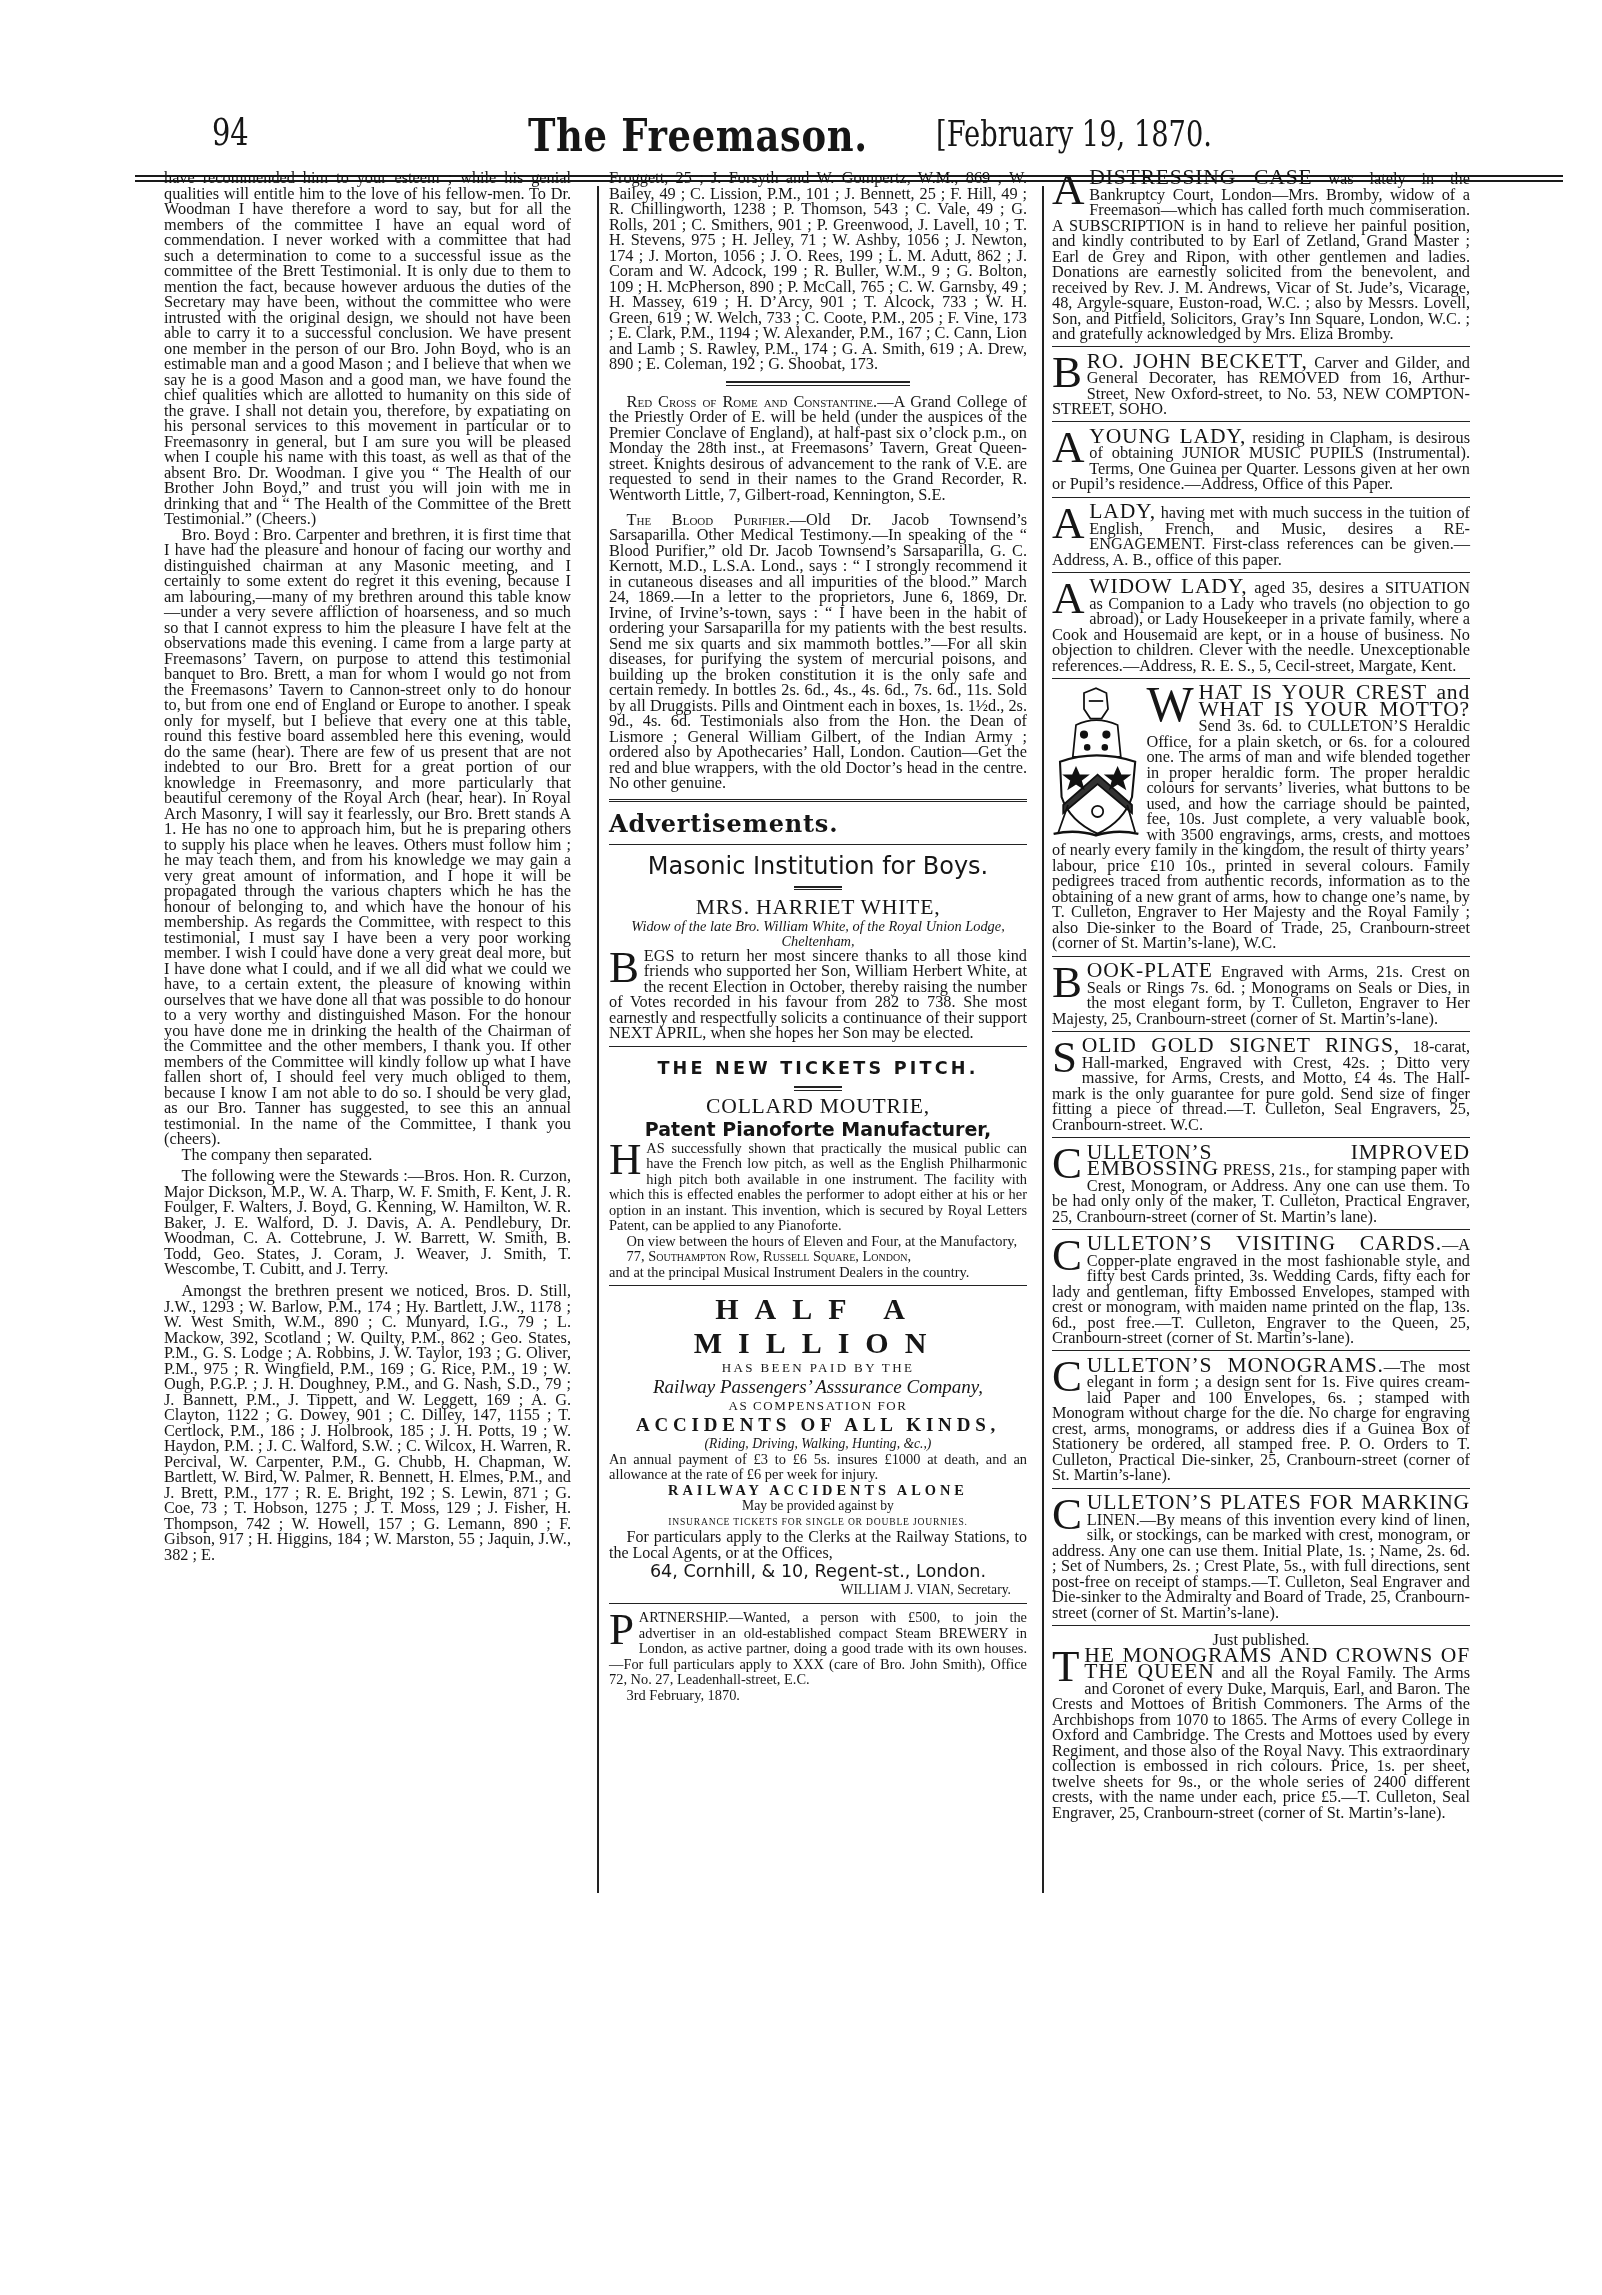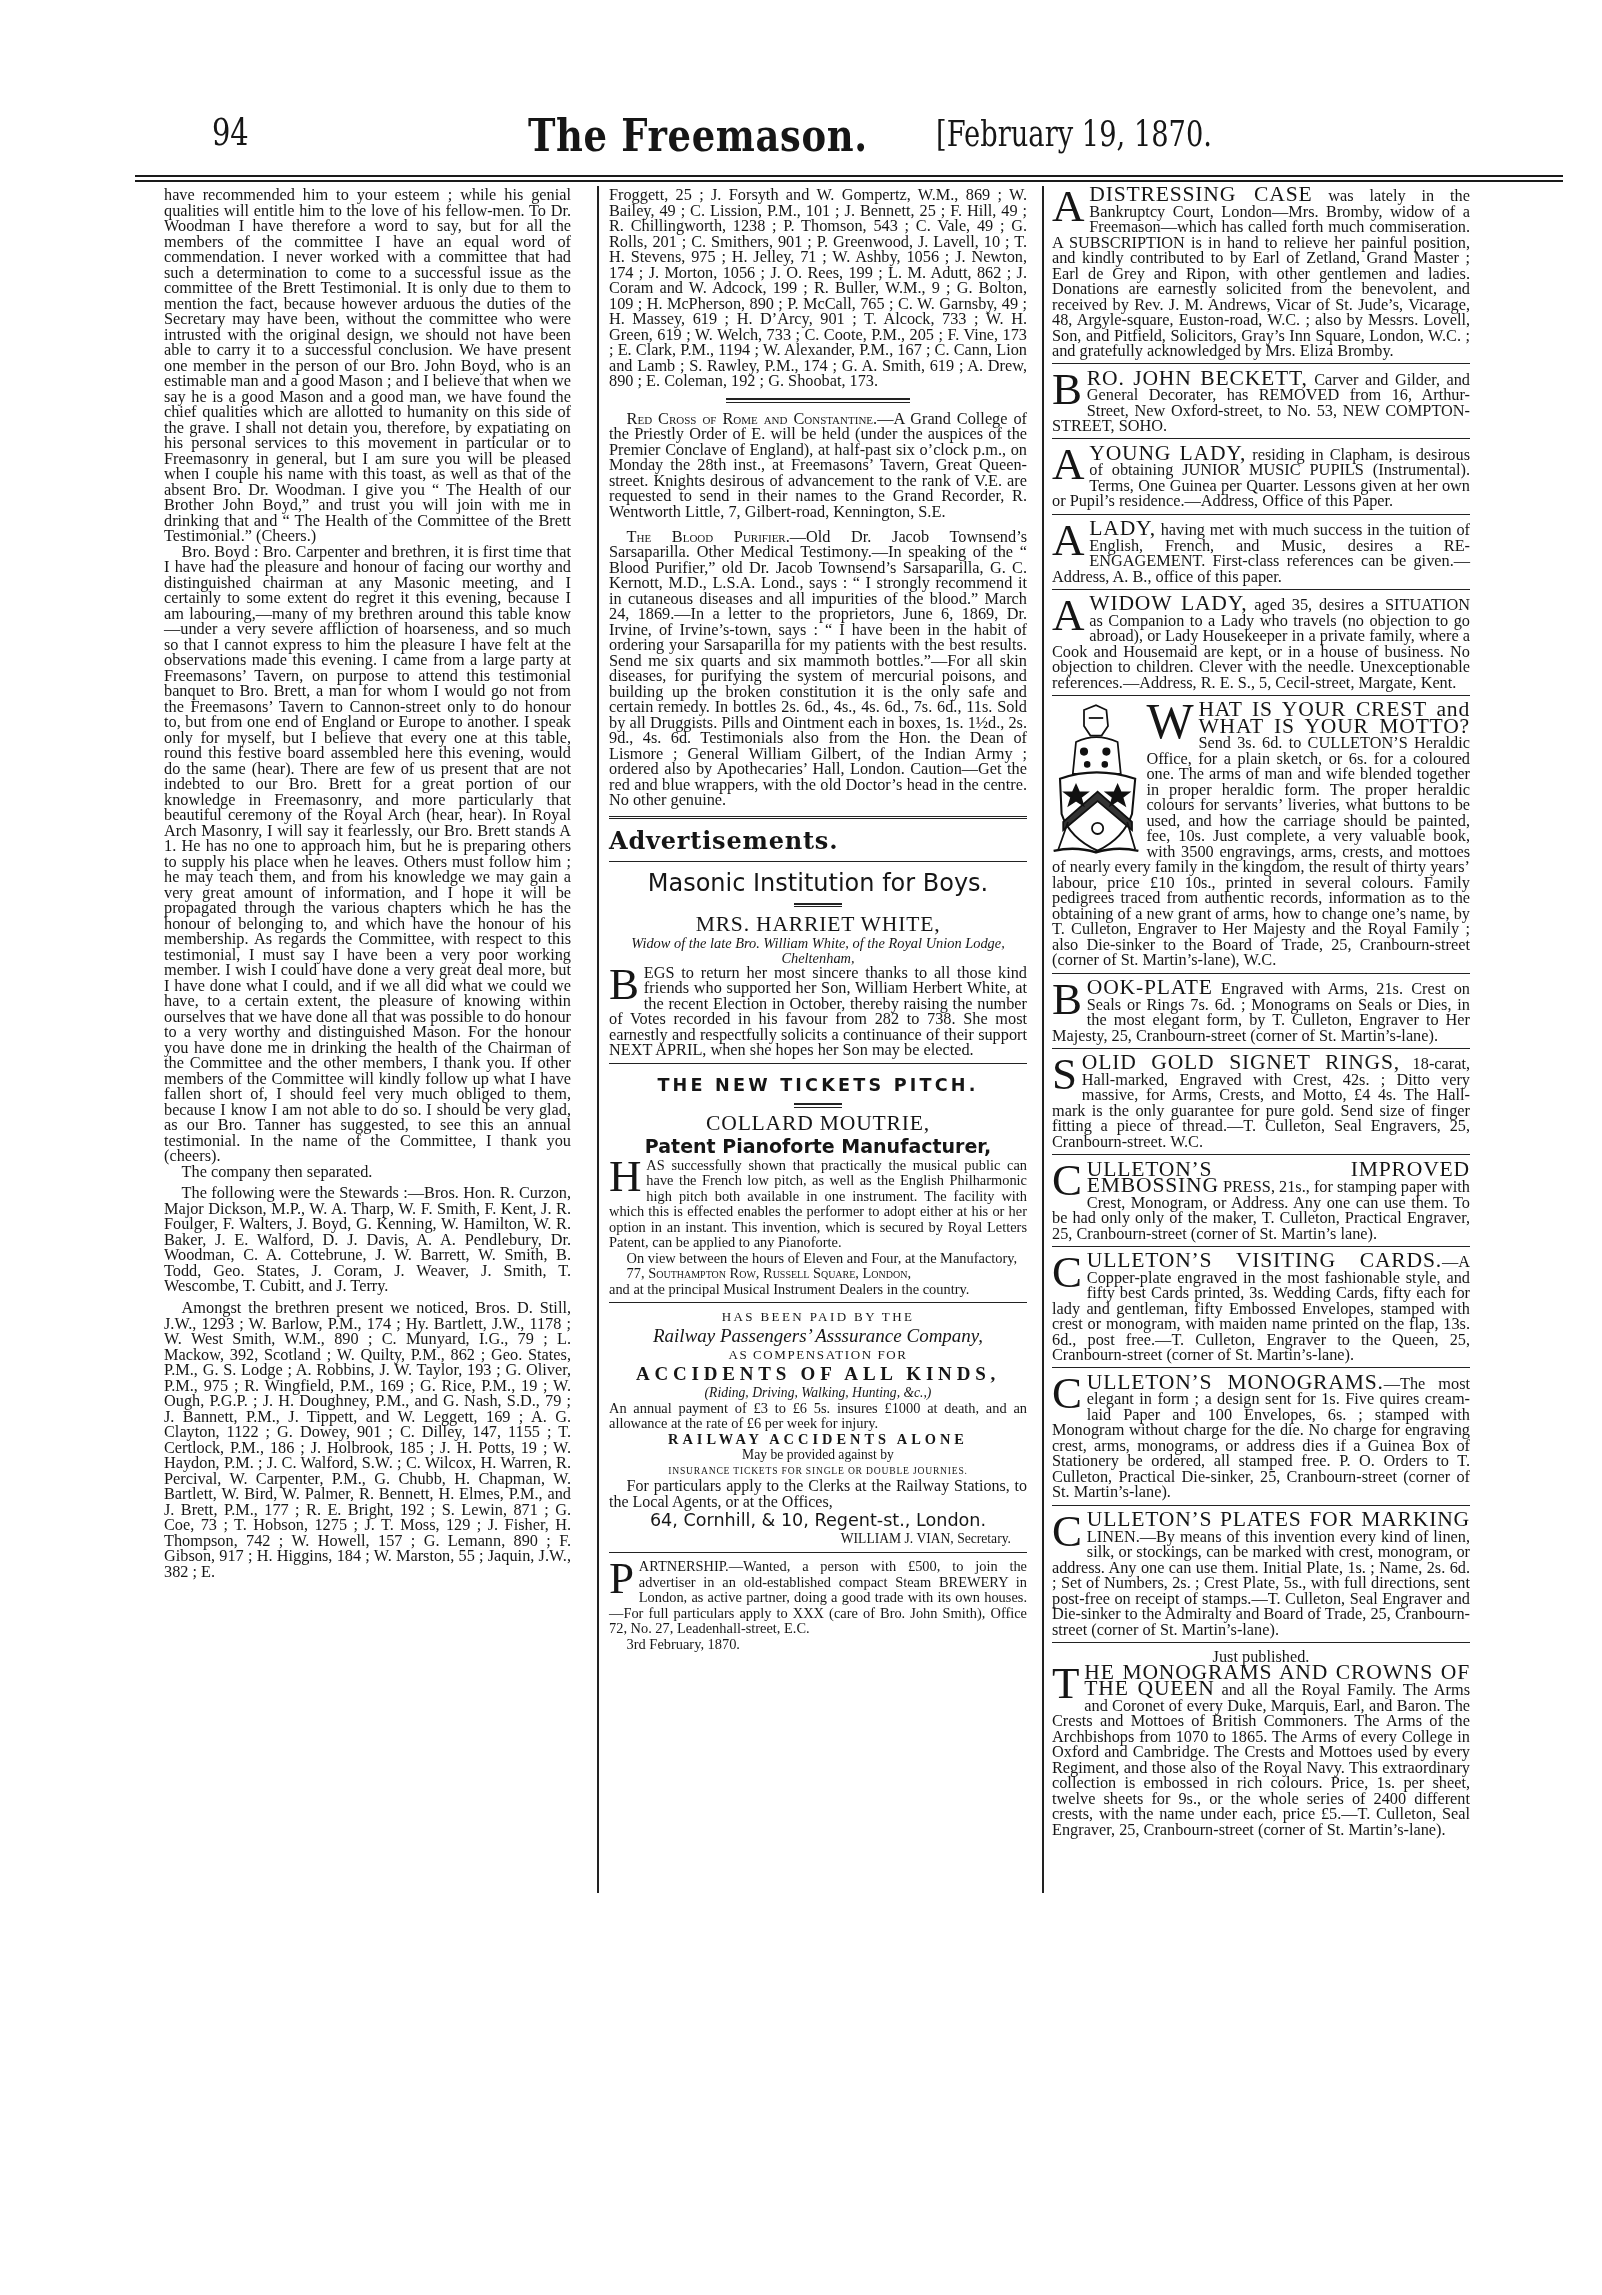--- a/index.html
+++ b/index.html
@@ -3,21 +3,21 @@
 <meta charset="utf-8">
 <style>
   html, body { margin:0; padding:0; background:#ffffff; }
   body { width:1602px; height:2295px; position:relative; overflow:hidden;
          font-family:"Liberation Serif","DejaVu Serif",serif; color:#161616; }
   .masthead { position:absolute; left:135px; top:103px; width:1430px; height:56px; }
   .masthead .pg { position:absolute; left:77px; top:8px; font-size:37px; font-family:"DejaVu Serif",serif; transform:scaleX(0.78); transform-origin:left; }
   .masthead .ttl { position:absolute; left:393px; top:6.4px; font-size:45px; font-family:"DejaVu Serif",serif; font-weight:bold; letter-spacing:0.8px; transform:scaleX(0.82); transform-origin:left; }
   .masthead .dt { position:absolute; left:801px; top:11.2px; font-size:35px; font-family:"DejaVu Serif",serif; transform:scaleX(0.78); transform-origin:left; }
   .mast-rule { position:absolute; left:135px; width:1428px; height:2.4px; background:#1a1a1a; }
-  .col { position:absolute; top:187px; font-size:16.3px; line-height:15.5px; text-align:justify; hyphens:manual; }
+  .col { position:absolute; top:170px; font-size:16.3px; line-height:15.5px; text-align:justify; hyphens:manual; }
   .col p { margin:0; text-indent:17.6px; }
   .col p.noind { text-indent:0; }
   .col1 { left:164px; width:407px; }
   .col2 { left:609px; width:418px; }
   .col3 { left:1052px; width:418px; }
   .vrule { position:absolute; width:1.6px; background:#222; }
   .sc { font-variant:small-caps; }
   .i { font-style:italic; }
   .short-rule { width:184px; margin:9.6px auto 8px; border-top:2.4px solid #222; border-bottom:0.8px solid #222; height:1.6px; }
   .rule { border-top:1.6px solid #222; margin:4.8px 0 6.4px; }
@@ -78,20 +78,21 @@
   <div class="head-serif">COLLARD MOUTRIE,</div>
   <div class="head-sans" style="font-size:19px;line-height:22.4px;font-weight:bold;">Patent Pianoforte Manufacturer,</div>
   <div class="ad" style="font-size:14.4px;">
     <p style="text-indent:0;"><span class="dropcap">H</span><span>AS successfully shown that practically the musical public can have the French low pitch, as well as the English Philharmonic high pitch both available in one instrument. The facility with which this is effected enables the performer to adopt either at his or her option in an instant. This invention, which is secured by Royal Letters Patent, can be applied to any Pianoforte.</span></p>
     <p style="text-indent:17.6px;">On view between the hours of Eleven and Four, at the Manufactory,</p>
     <p style="text-indent:17.6px;" class="sc">77, Southampton Row, Russell Square, London,</p>
     <p style="text-indent:0;">and at the principal Musical Instrument Dealers in the country.</p>
   </div>
   <div class="rule"></div>
 
+  <div class="wide">HALF A MILLION</div>
   <p class="center" style="font-size:13px;letter-spacing:2.4px;">HAS BEEN PAID BY THE</p>
   <p class="center i" style="font-size:19px;line-height:22.4px;">Railway Passengers’ Asssurance Company,</p>
   <p class="center" style="font-size:13px;letter-spacing:1.6px;">AS COMPENSATION FOR</p>
   <p class="center" style="font-size:19px;letter-spacing:4.8px;font-weight:bold;line-height:22.4px;">ACCIDENTS OF ALL KINDS,</p>
   <p class="center i" style="font-size:13.6px;">(Riding, Driving, Walking, Hunting, &amp;c.,)</p>
   <p class="noind" style="font-size:14.4px;">An annual payment of £3 to £6 5s. insures £1000 at death, and an allowance at the rate of £6 per week for injury.</p>
   <p class="center" style="font-size:14.4px;letter-spacing:4px;font-weight:bold;">RAILWAY ACCIDENTS ALONE</p>
   <p class="center" style="font-size:13.6px;">May be provided against by</p>
   <p class="center" style="font-size:9.6px;letter-spacing:0.8px;">INSURANCE TICKETS FOR SINGLE OR DOUBLE JOURNIES.</p>
   <p style="font-size:16px;">For particulars apply to the Clerks at the Railway Stations, to the Local Agents, or at the Offices,</p>

